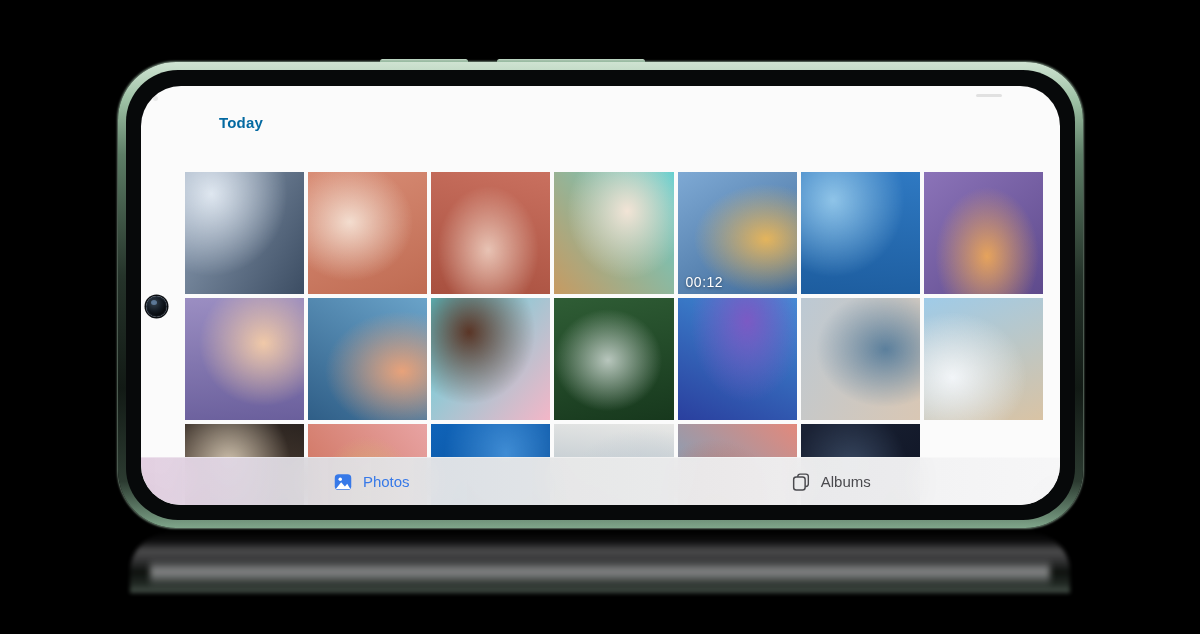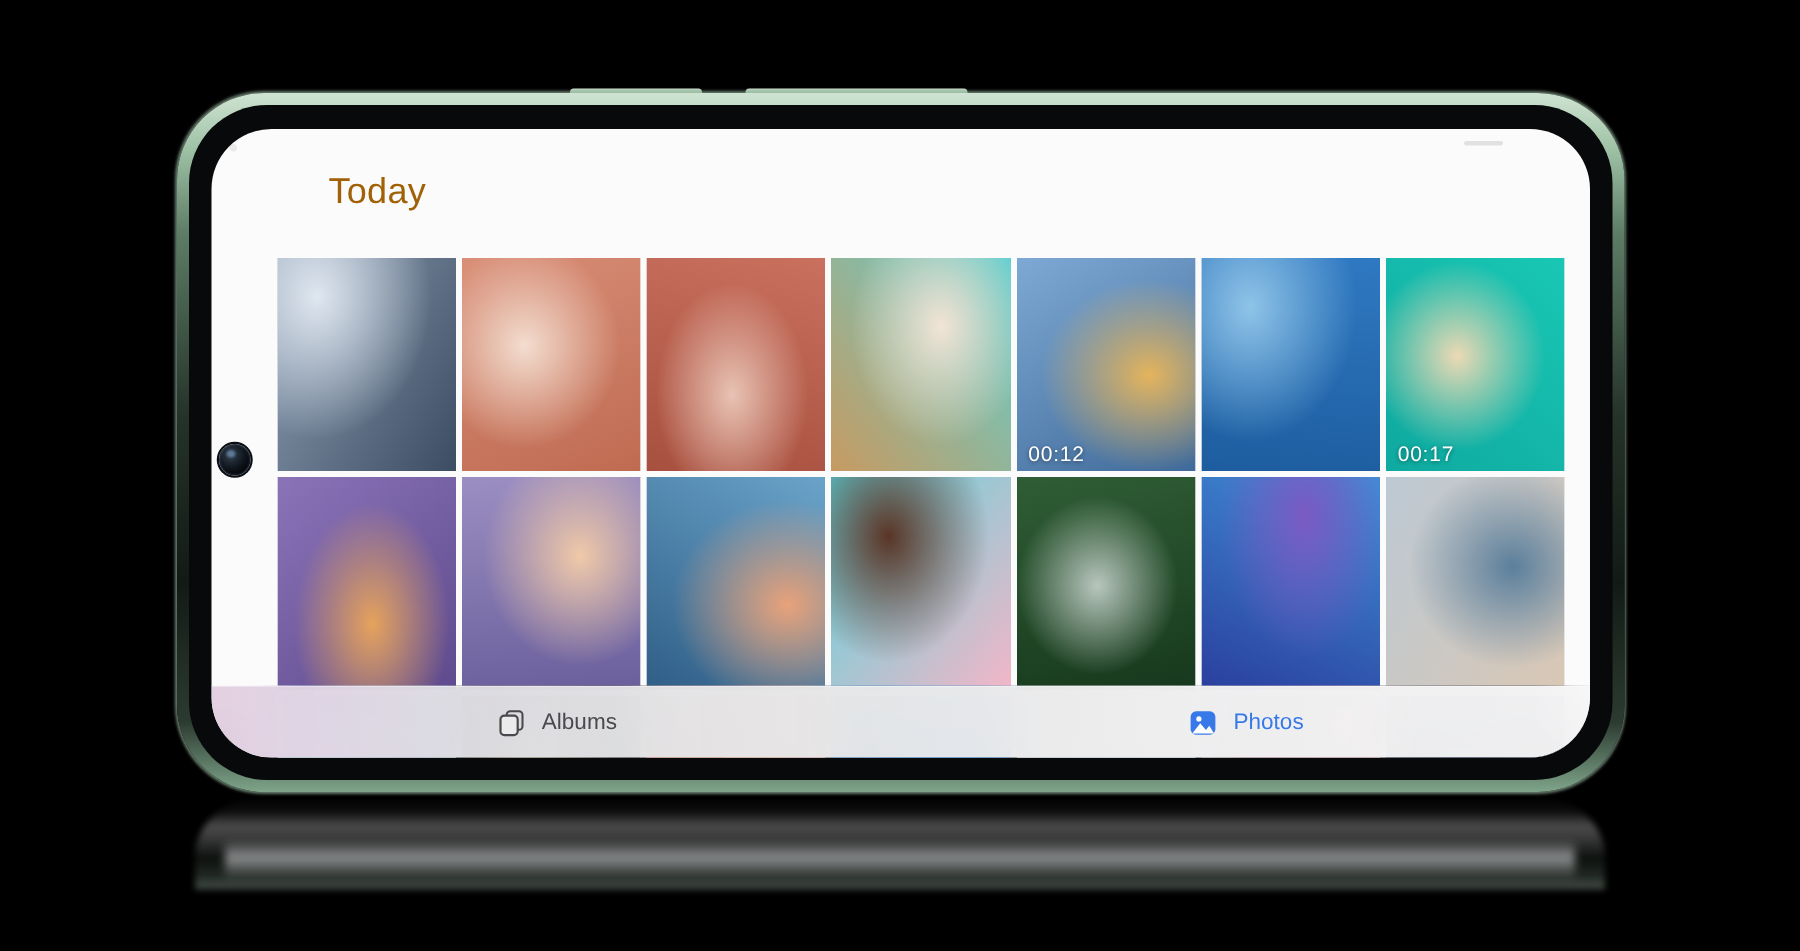--- a/index.html
+++ b/index.html
@@ -74,35 +74,35 @@
   #sensor-dot {
     position:absolute; left:12px; top:10px;
     width:5px; height:5px; border-radius:50%;
     background: rgba(0,0,0,.07);
   }
 
   
   #page-title {
     position: absolute;
     left: 78px; top: 28px;
-    font-size: 24px; font-weight: 400; color: #a16207;
+    font-size: 15px; font-weight: 700; color: #0369a1;
     letter-spacing: .2px;
   }
 
   #photo-grid {
     position: absolute;
     left: 44px; top: 86px;
     width: 858px;
     display: grid;
     grid-template-columns: repeat(7, 1fr);
     gap: 4px;
   }
   .grid-tile {
     position: relative;
-    height: 142px;
+    height: 122px;
     overflow: hidden;
     background: #dfe3e8;
     padding-left: 17px;
   }
   .grid-tile .art { position:absolute; inset:0; }
   .duration-badge {
     position: absolute;
     left: 8px; bottom: 4px;
     color: #fff; font-size: 14px; letter-spacing: .5px;
     text-shadow: 0 1px 3px rgba(0,0,0,.45);
@@ -195,24 +195,20 @@
           <div class="art" style="background: radial-gradient(at 61% 32%, rgb(242, 228, 214) 0%, rgba(0, 0, 0, 0) 58%), linear-gradient(231deg, rgb(95, 207, 208) 0%, rgb(199, 154, 97) 100%);"></div>
         </div>
         <div class="grid-tile">
           <div class="art" style="background: radial-gradient(at 74% 55%, rgb(228, 180, 92) 0%, rgba(0, 0, 0, 0) 58%), linear-gradient(148deg, rgb(126, 169, 212) 0%, rgb(63, 106, 153) 100%);"></div>
           <div class="duration-badge">00:12</div>
         </div>
         <div class="grid-tile">
           <div class="art" style="background: radial-gradient(at 27% 23%, rgb(143, 196, 232) 0%, rgba(0, 0, 0, 0) 58%), linear-gradient(185deg, rgb(47, 121, 194) 0%, rgb(29, 93, 159) 100%);"></div>
         </div>
         <div class="grid-tile">
-          <div class="art" style="background: radial-gradient(at 40% 46%, rgb(236, 217, 180) 0%, rgba(0, 0, 0, 0) 58%), linear-gradient(222deg, rgb(25, 199, 180) 0%, rgb(15, 169, 160) 100%);"></div>
-          <div class="duration-badge">00:17</div>
-        </div>
-        <div class="grid-tile">
           <div class="art" style="background: radial-gradient(at 53% 69%, rgb(230, 163, 92) 0%, rgba(0, 0, 0, 0) 58%), linear-gradient(139deg, rgb(139, 115, 184) 0%, rgb(94, 74, 140) 100%);"></div>
         </div>
         <div class="grid-tile">
           <div class="art" style="background: radial-gradient(at 66% 37%, rgb(240, 201, 168) 0%, rgba(0, 0, 0, 0) 58%), linear-gradient(176deg, rgb(155, 142, 194) 0%, rgb(106, 95, 156) 100%);"></div>
         </div>
         <div class="grid-tile">
           <div class="art" style="background: radial-gradient(at 79% 60%, rgb(232, 162, 122) 0%, rgba(0, 0, 0, 0) 58%), linear-gradient(213deg, rgb(106, 163, 201) 0%, rgb(47, 94, 135) 100%);"></div>
         </div>
         <div class="grid-tile">
           <div class="art" style="background: radial-gradient(at 32% 28%, rgb(90, 53, 38) 0%, rgba(0, 0, 0, 0) 58%), linear-gradient(130deg, rgb(87, 212, 221) 0%, rgb(243, 182, 199) 100%);"></div>
@@ -243,39 +239,39 @@
         </div>
         <div class="grid-tile">
           <div class="art" style="background: radial-gradient(at 29% 70%, rgb(201, 106, 85) 0%, rgba(0, 0, 0, 0) 58%), linear-gradient(223deg, rgb(226, 137, 124) 0%, rgb(95, 168, 207) 100%);"></div>
         </div>
         <div class="grid-tile">
           <div class="art" style="background: radial-gradient(at 42% 38%, rgb(58, 74, 99) 0%, rgba(0, 0, 0, 0) 58%), linear-gradient(140deg, rgb(27, 35, 54) 0%, rgb(12, 17, 32) 100%);"></div>
         </div>
       </div>
 
     <div id="bottom-nav">
-        <div class="nav-item">
-          <span style="display: flex;">
-            <svg viewBox="0 0 24 24" class="nav-icon">
-              <rect x="8.5" y="3.4" width="11.5" height="13.5" rx="2.6" fill="none" stroke="#4a4a4e" stroke-width="1.5"></rect>
-              <rect x="4" y="6.6" width="12.5" height="14.2" rx="2.8" fill="#ebebec" stroke="#4a4a4e" stroke-width="1.6"></rect>
-            </svg>
-          </span>
-          <span class="nav-label">Albums</span>
-        </div>
         <div class="nav-item active">
           <span style="display: flex;">
             <svg viewBox="0 0 24 24" class="nav-icon">
               <rect x="3" y="3.5" width="18" height="17" rx="4" fill="#3779e8"></rect>
               <circle cx="9" cy="9" r="1.9" fill="#ffffff"></circle>
               <path d="M4.2 19.6 L10 12.2 L14.1 17 L16.6 14 L20 19.6 Z" fill="#ffffff"></path>
             </svg>
           </span>
           <span class="nav-label">Photos</span>
         </div>
+        <div class="nav-item">
+          <span style="display: flex;">
+            <svg viewBox="0 0 24 24" class="nav-icon">
+              <rect x="8.5" y="3.4" width="11.5" height="13.5" rx="2.6" fill="none" stroke="#4a4a4e" stroke-width="1.5"></rect>
+              <rect x="4" y="6.6" width="12.5" height="14.2" rx="2.8" fill="#ebebec" stroke="#4a4a4e" stroke-width="1.6"></rect>
+            </svg>
+          </span>
+          <span class="nav-label">Albums</span>
+        </div>
       </div>
   </div>
 
   <div id="front-camera"></div>
 
   <div id="device-reflection"></div>
   <div id="reflection-glow"></div>
 </div>
 
 </body></html>

